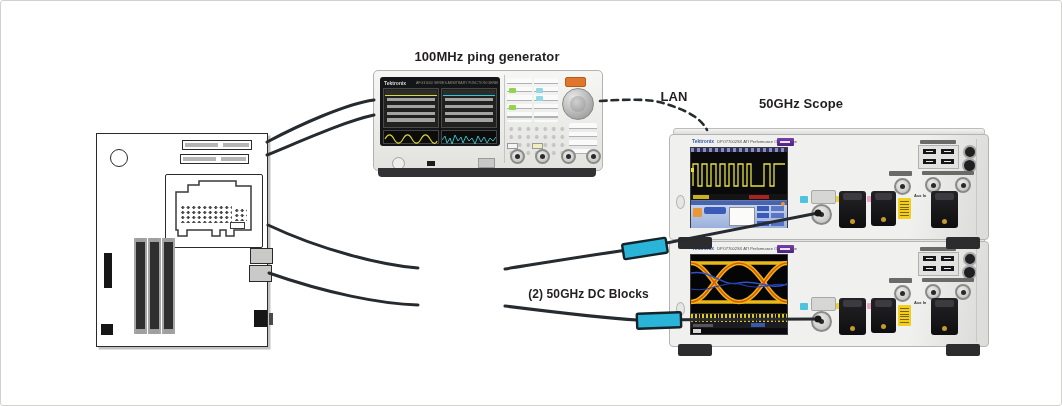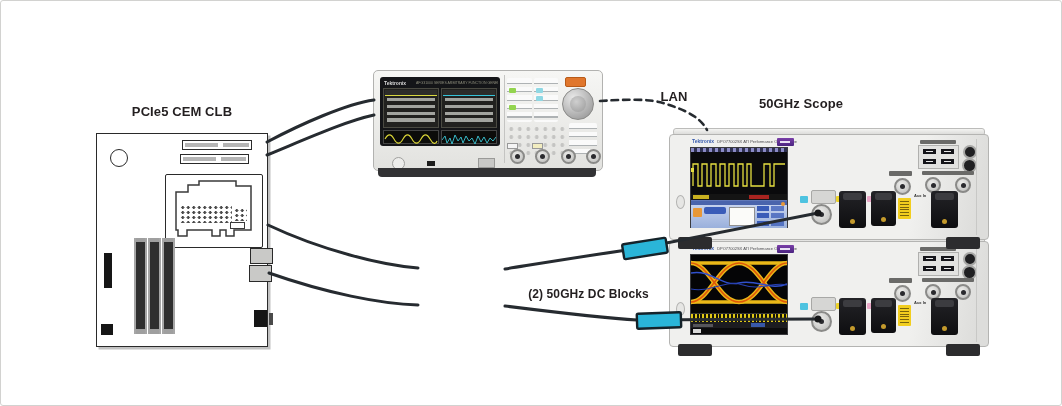--- a/index.html
+++ b/index.html
@@ -85,21 +85,21 @@
   
   .rfbox{left:417px;top:230px;width:88px;height:122px;background:#6cbf4e;border:2px solid #2a3027;display:flex;flex-direction:column;justify-content:center;text-align:center;}
   .rfbox span{font-weight:bold;font-size:12.5px;color:#2b2b2b;line-height:15.5px;}
   svg.wires{position:absolute;left:0;top:0;pointer-events:none;}
 </style>
 </head>
 <body>
 
 <div class="canvas">
 
-  <div class="lbl" style="left:95px;top:103px;width:172px;">PCIe5 CEM CLB</div>
+  <div class="lbl" style="left:362px;top:48px;width:248px;">100MHz ping generator</div>
   <div class="lbl" style="left:720px;top:95px;width:160px;">50GHz Scope</div>
   <div class="lbl" style="left:650px;top:88px;width:46px;">LAN</div>
   <div class="lbl" style="left:505px;top:286px;width:165px;font-size:12px;">(2) 50GHz DC Blocks</div>
 
   <div class="abs pcb">
     <div class="abs pcb-hole"></div>
     <div class="abs pcb-slot" style="left:85px;top:6px;width:68px;">
         <i></i>
       </div>
     <div class="abs pcb-slot" style="left:83px;top:20px;width:67px;">

